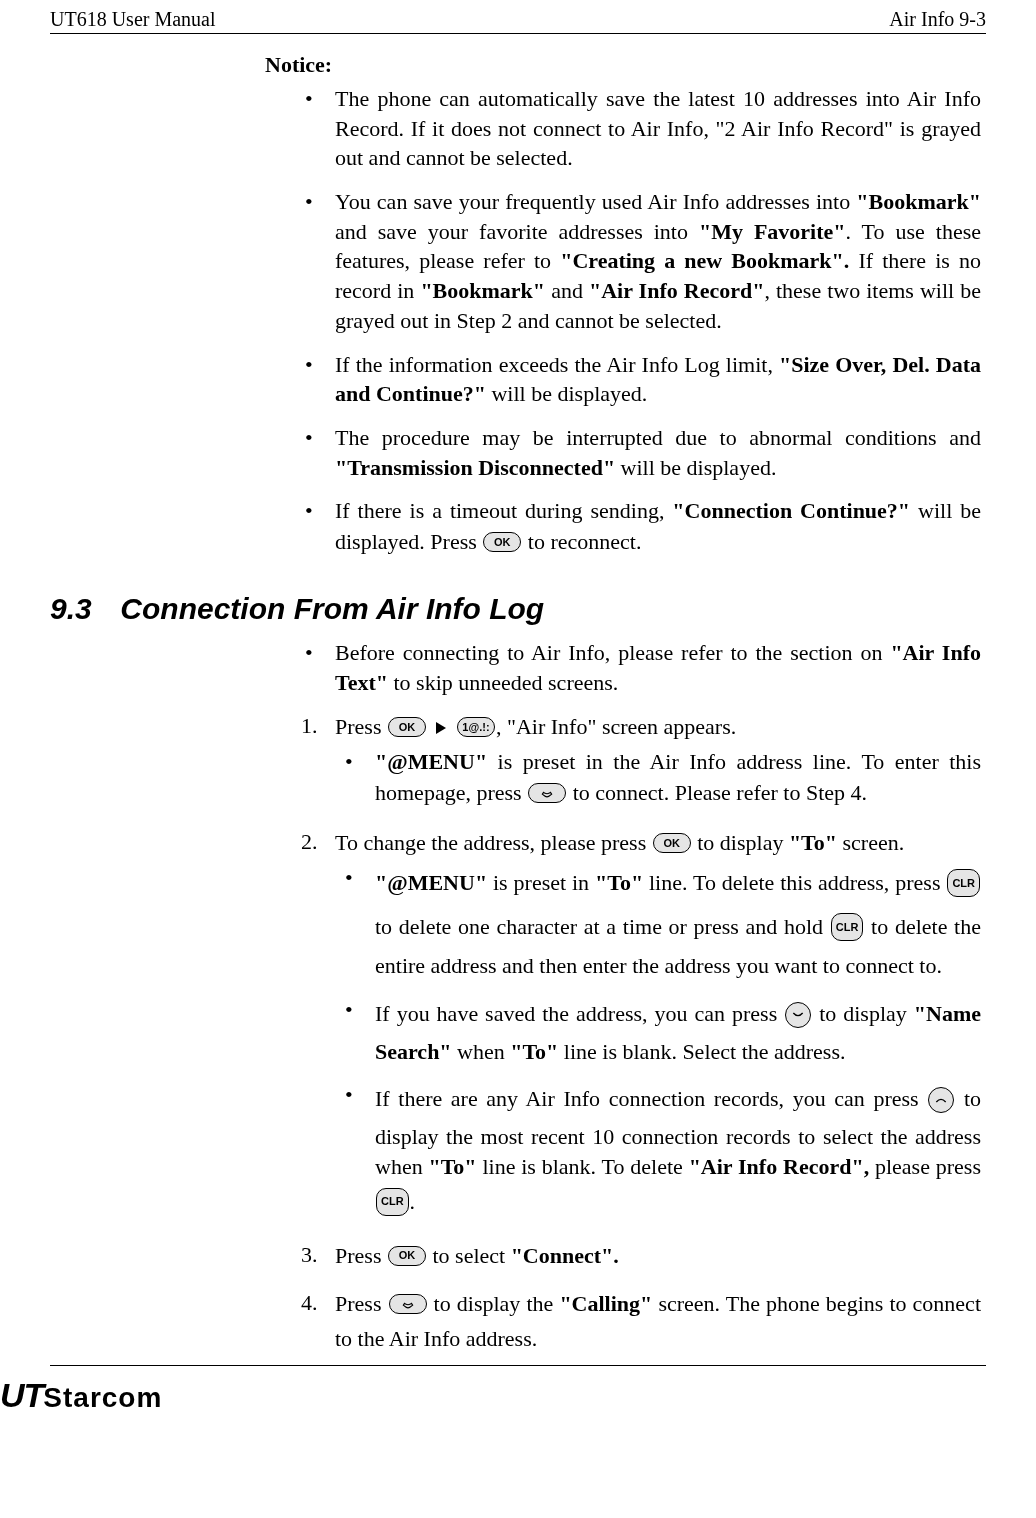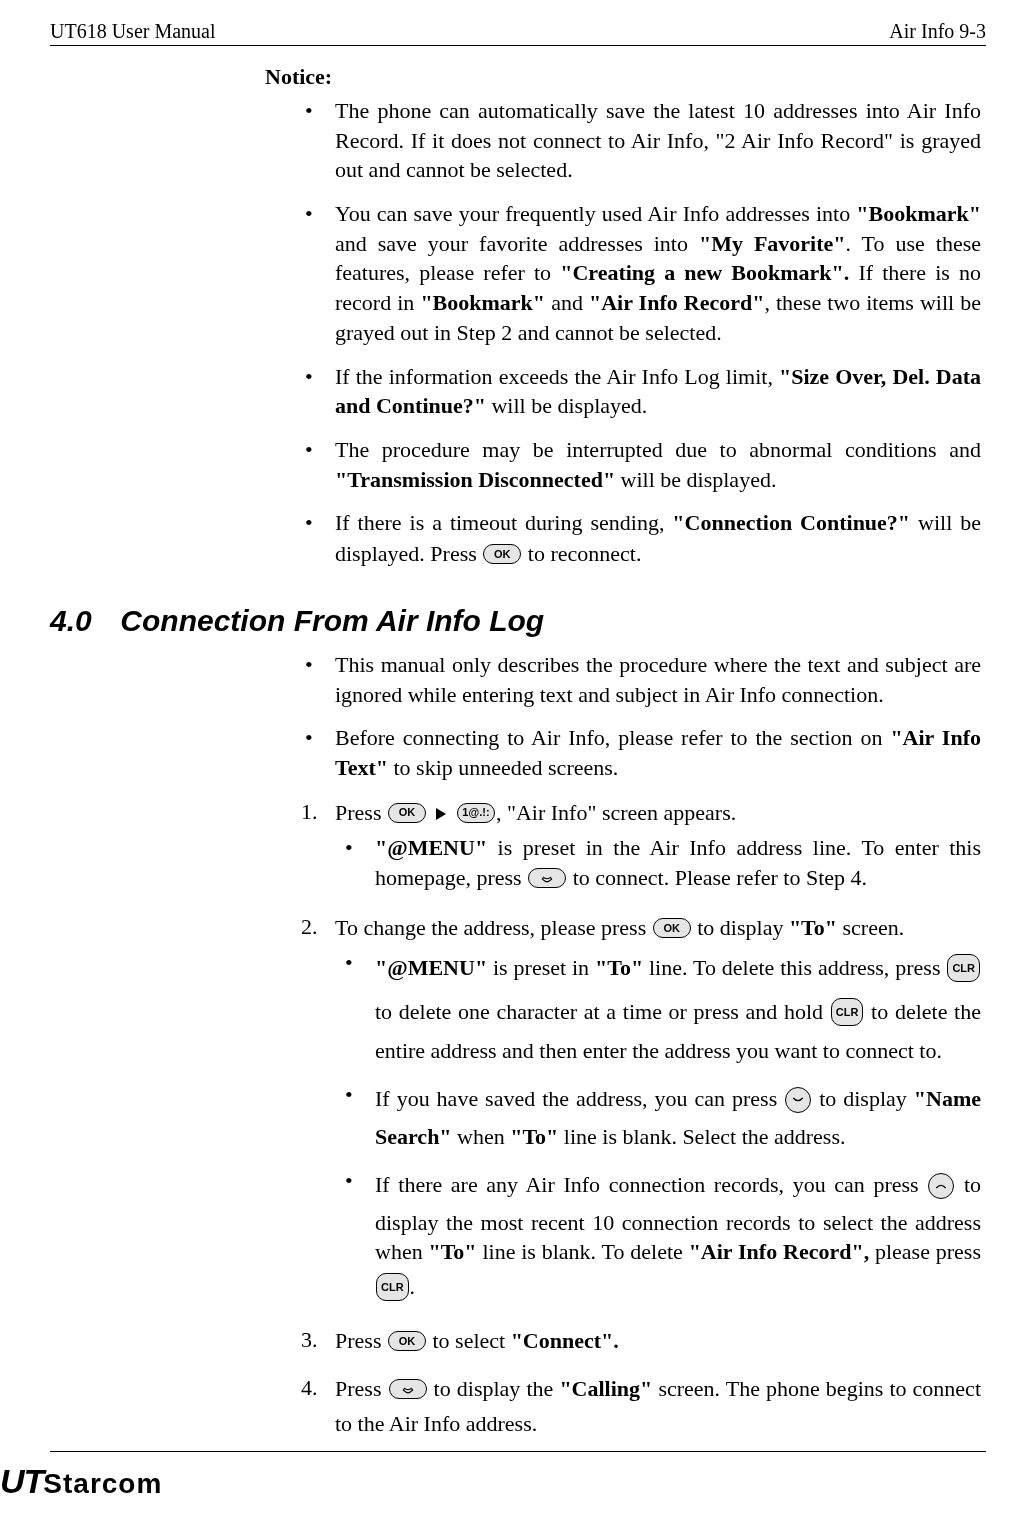--- a/index.html
+++ b/index.html
@@ -7,21 +7,21 @@
     margin: 0;
     padding: 0;
     font-family: "Times New Roman", Times, serif;
     background: #fff;
     color: #000;
     width: 1036px;
     height: 1518px;
     position: relative;
   }
   .page {
-    padding: 20px 50px 0 50px;
+    padding: 8px 50px 0 50px;
   }
   .header-row {
     display: flex;
     justify-content: space-between;
     font-size: 20px;
     border-bottom: 1.5px solid #000;
     padding-bottom: 2px;
     margin-bottom: 18px;
   }
   .notice-title {
@@ -186,28 +186,25 @@
     </li>
     <li>
       <span>The procedure may be interrupted due to abnormal conditions and </span><span class="b">"Transmission Disconnected"</span><span> will be displayed.</span>
     </li>
     <li>
       <span>If there is a timeout during sending, </span><span class="b">"Connection Continue?"</span><span> will be displayed. Press </span><span class="btn">OK</span><span> to reconnect.</span>
     </li>
   </ul>
 
   <h2 class="section-heading">
-    <span class="section-number">4.0</span>
+    <span class="section-number">9.3</span>
     <span>Connection From Air Info Log</span>
   </h2>
 
   <ul class="notice-list">
-    <li>
-      <span>This manual only describes the procedure where the text and subject are ignored while entering text and subject in Air Info connection.</span>
-    </li>
     <li>
       <span>Before connecting to Air Info, please refer to the section on </span><span class="b">"Air Info Text"</span><span> to skip unneeded screens.</span>
     </li>
   </ul>
 
   <ol class="steps">
     <li>
       <span>Press </span><span class="btn">OK</span>
       <span class="tri-right"></span>
       <span class="btn">1@.!:</span><span>, "Air Info" screen appears.</span>

